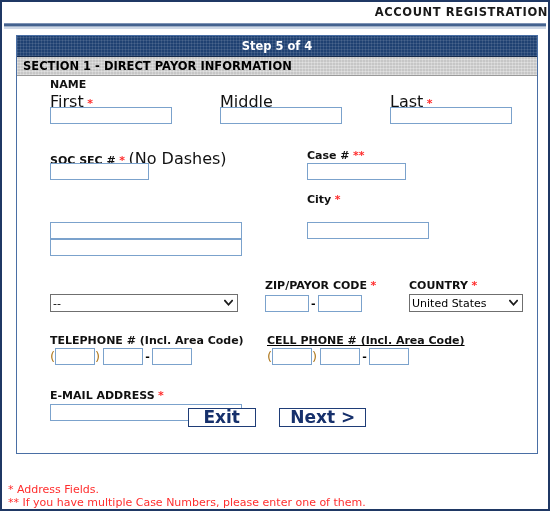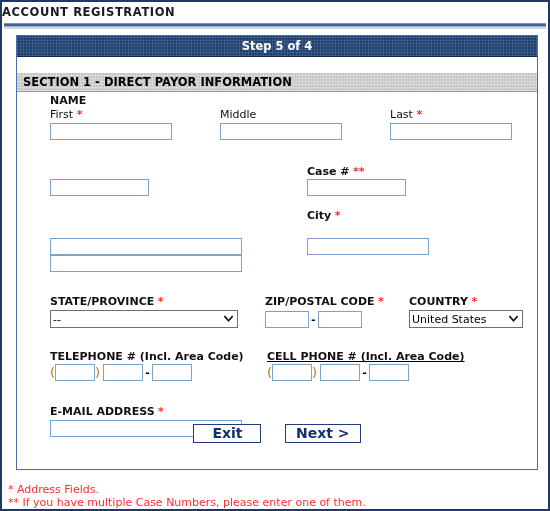--- a/index.html
+++ b/index.html
@@ -18,21 +18,21 @@
   .page-frame {
     box-sizing: border-box;
     width: 550px;
     height: 511px;
     border: 2px solid #1f3864;
     background: #ffffff;
     position: relative;
   }
   
   .page-title {
-    text-align: left;
+    text-align: right;
     font-size: 11.5px;
     font-weight: bold;
     letter-spacing: 0.6px;
     color: #1a1a1a;
     padding-top: 3px;
     padding-bottom: 2px;
   }
   .title-rule {
     height: 7px;
     margin: 1px 2px 0 2px;
@@ -71,38 +71,37 @@
     line-height: 18px;
     padding-left: 6px;
     font-weight: bold;
     font-size: 11.5px;
     color: #000000;
     background-color: #c6c6c6;
     background-image:
       repeating-linear-gradient(0deg, rgba(255,255,255,0.30) 0 1px, rgba(255,255,255,0) 1px 3px),
       repeating-linear-gradient(90deg, rgba(255,255,255,0.25) 0 1px, rgba(255,255,255,0) 1px 3px);
     border-bottom: 1px solid #9a9a9a;
-    margin-top: 16px;
   }
   .form-body {
     padding: 6px 8px 0 8px;
     position: relative;
     height: 377px;
     box-sizing: border-box;
   }
   
   .lbl {
     font-weight: bold;
     font-size: 11px;
     color: #111111;
     white-space: nowrap;
   }
   .lbl-plain {
     font-weight: normal;
-    font-size: 11px;
+    font-size: 16px;
     color: #111111;
     white-space: nowrap;
   }
   .req {
     color: #ff2d2d;
     font-weight: bold;
     font-size: 11px;
   }
   .note-inline {
     font-weight: normal;
@@ -167,21 +166,21 @@
   .btn {
     display: inline-block;
     box-sizing: border-box;
     min-width: 68px;
     height: 19px;
     line-height: 17px;
     border: 1px solid #1f3d77;
     background: #ffffff;
     color: #16306b;
     font-weight: bold;
-    font-size: 14px;
+    font-size: 17px;
     font-family: "DejaVu Sans", "Liberation Sans", sans-serif;
     text-align: center;
     margin: 0 10px;
     padding: 0 10px;
     cursor: pointer;
   }
   
   .footnotes {
     position: absolute;
     left: 6px;
@@ -227,20 +226,25 @@
       <div class="row" style="left:8px; top:31px;">
         <input class="inp" style="width: 122px;" type="text" value="">
       </div>
       <div class="row" style="left:178px; top:31px;">
         <input class="inp" style="width: 122px;" type="text" value="">
       </div>
       <div class="row" style="left:348px; top:31px;">
         <input class="inp" style="width: 122px;" type="text" value="">
       </div>
 
+      <div class="row" style="left:8px; top:73px;">
+        <span class="lbl">SOC SEC #</span>
+        <span class="req">*</span>
+        <span class="lbl-plain note-inline">(No Dashes)</span>
+      </div>
       <div class="row" style="left:8px; top:87px;">
         <input class="inp" style="width: 99px;" type="text" value="">
       </div>
       <div class="row" style="left:265px; top:73px;">
         <span class="lbl">Case #</span>
         <span class="req">**</span>
       </div>
       <div class="row" style="left:265px; top:87px;">
         <input class="inp" style="width: 99px;" type="text" value="">
       </div>
@@ -252,26 +256,22 @@
       <div class="row" style="left:8px; top:146px;">
         <input class="inp" style="width: 192px;" type="text" value="">
       </div>
       <div class="row" style="left:8px; top:163px;">
         <input class="inp" style="width: 192px;" type="text" value="">
       </div>
       <div class="row" style="left:265px; top:146px;">
         <input class="inp" style="width: 122px;" type="text" value="">
       </div>
 
-      <div class="row" style="left:8px; top:203px;">
-        <span class="lbl">STATE/PROVINCE</span>
-        <span class="req">*</span>
-      </div>
       <div class="row" style="left:223px; top:203px;">
-        <span class="lbl">ZIP/POSTAL CODE</span>
+        <span class="lbl">ZIP/PAYOR CODE</span>
         <span class="req">*</span>
       </div>
       <div class="row" style="left:367px; top:203px;">
         <span class="lbl">COUNTRY</span>
         <span class="req">*</span>
       </div>
 
       <div class="row" style="left:8px; top:218px;">
         <span class="sel-wrap">
           <select class="sel" style="width:188px;">

